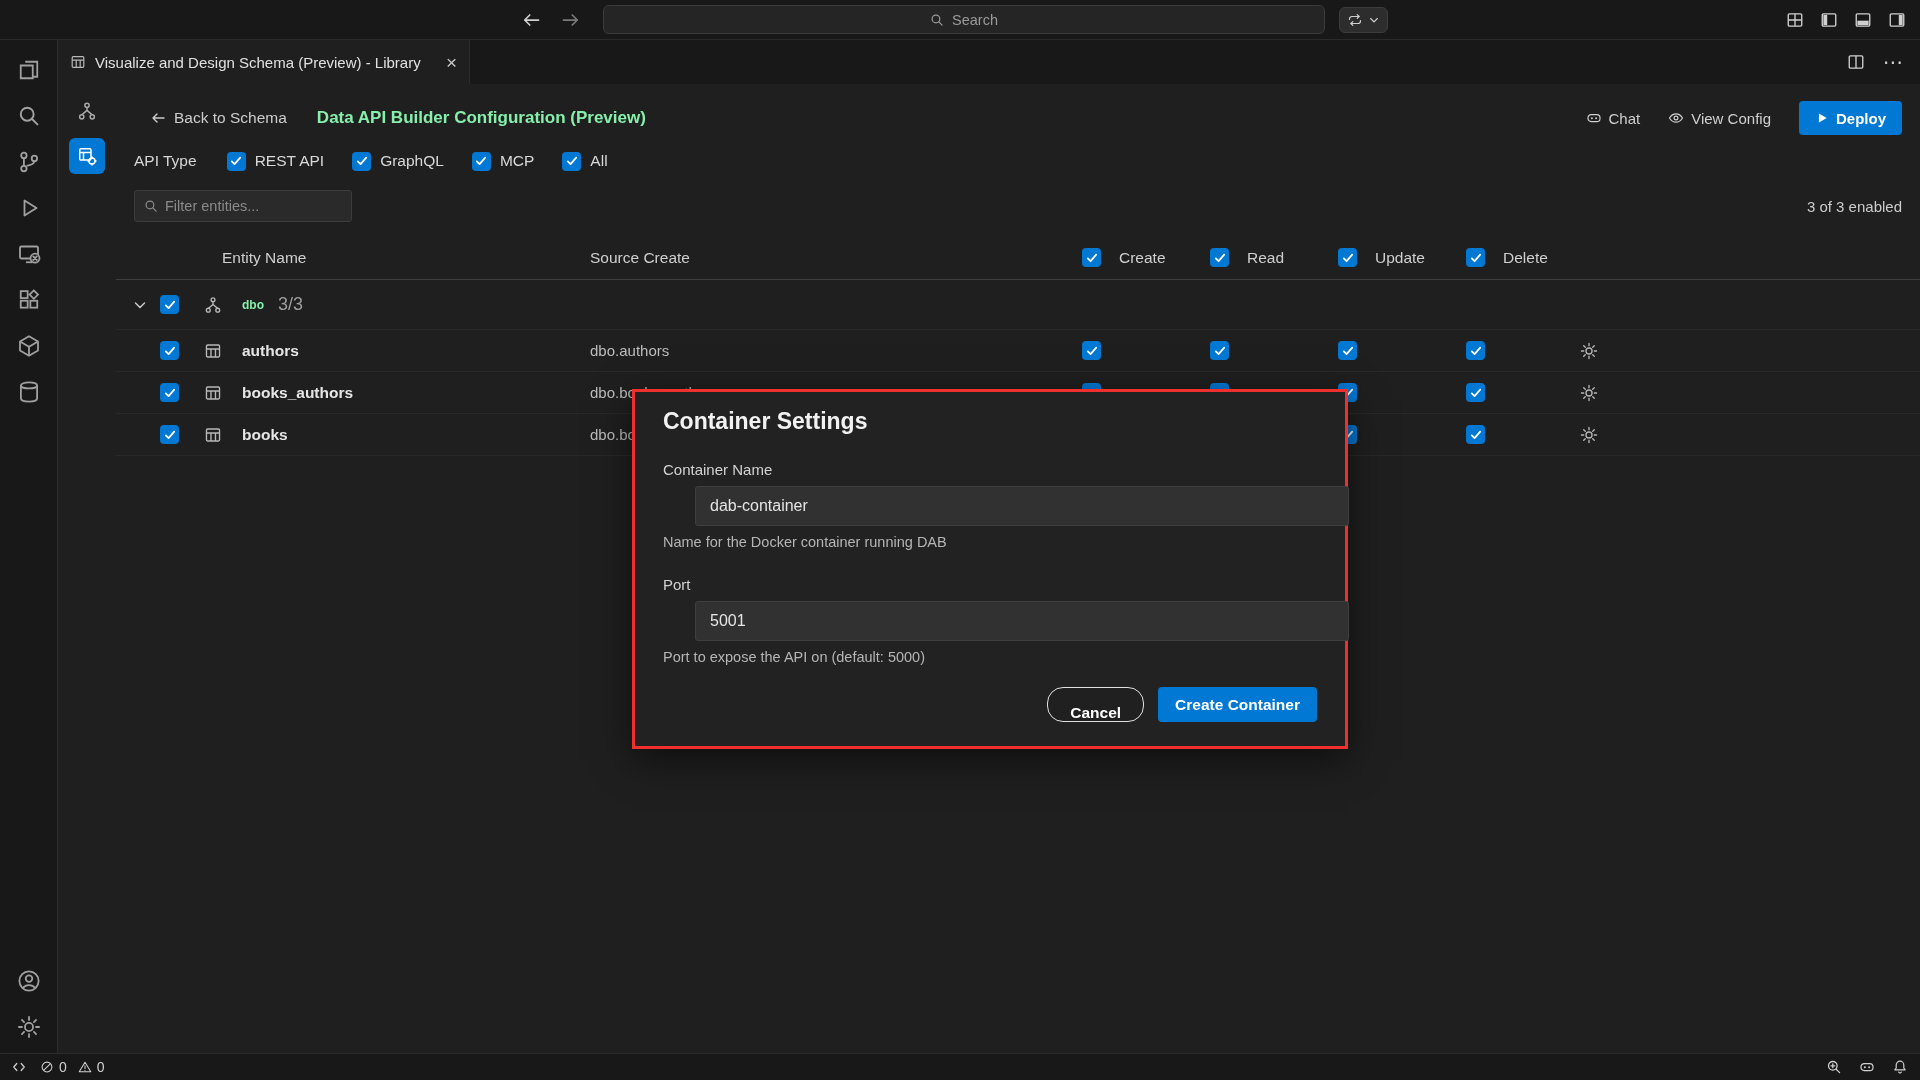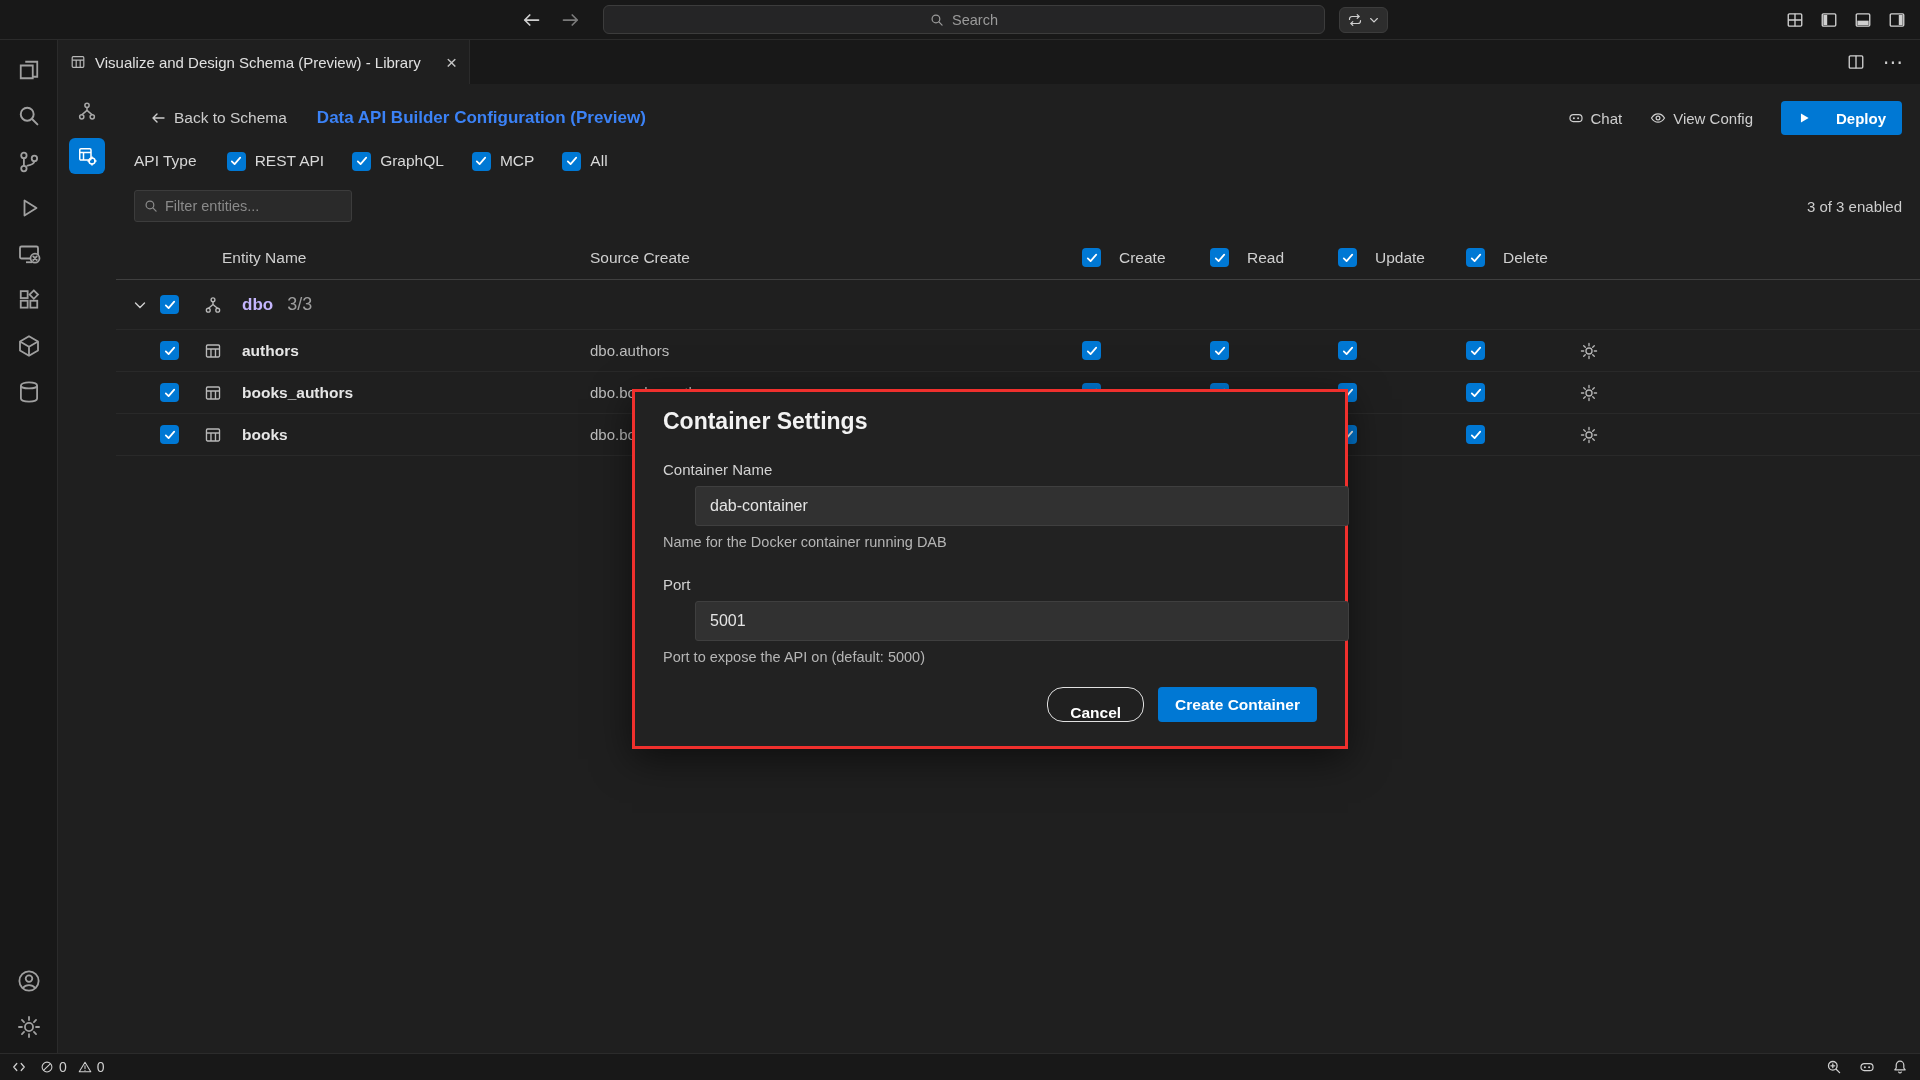--- a/index.html
+++ b/index.html
@@ -67,25 +67,25 @@
 
   
   .tool-rail{ width:58px; flex:none; display:flex; flex-direction:column; align-items:center; gap:12px; padding-top:12px;}
   .rail-item{ width:30px; height:30px; display:flex; align-items:center; justify-content:center; color:#a8a8a8; cursor:pointer;}
   .rail-item.active{ width:36px; height:36px; background:var(--accent,#0078d4); border-radius:6px; color:#ffffff;}
 
   
   .main{ flex:1; display:flex; flex-direction:column; padding:0 18px; min-width:0;}
   .page-header{ display:flex; align-items:center; margin-top:14px; height:40px; }
   .back-link{ display:flex; align-items:center; gap:8px; color:#cccccc; font-size:15.5px; cursor:pointer; margin-left:16px;}
-  .page-title{ font-weight:bold; font-size:17px; color:#3b82f6; margin-left:30px;}
+  .page-title{ font-weight:bold; font-size:17px; color:#86efac; margin-left:30px;}
   .header-actions{ margin-left:auto; display:flex; align-items:center; gap:28px;}
   .hdr-link{ display:flex; align-items:center; gap:7px; color:#cfcfcf; font-size:15px; cursor:pointer;}
   .deploy-btn{
-    display:flex; align-items:center; gap:25px; background:var(--accent,#0078d4); color:#fff;
+    display:flex; align-items:center; gap:7px; background:var(--accent,#0078d4); color:#fff;
     border:none; border-radius:4px; height:34px; padding:0 16px; font-size:15px; font-weight:bold;
     font-family:inherit; cursor:pointer;
   }
 
   .api-row{ display:flex; align-items:center; margin-top:8px; height:30px; gap:28px;}
   .api-label{ color:#d6d6d6; font-size:15.5px; margin-right:2px;}
   .chk-group{ display:flex; align-items:center; gap:9px; cursor:pointer;}
   .chk-group span.lbl{ color:#d9d9d9; font-size:15.5px;}
 
   .checkbox{
@@ -114,21 +114,21 @@
     align-items:center; height:42px; border-bottom:1px solid #292929;
   }
   .trow.thead{ height:44px; border-bottom:1px solid #3f3f3f; color:#cfcfcf; font-size:15.5px;}
   .trow.tgroup{ height:50px; }
   .h-entity{ grid-column:3/5; padding-left:18px;}
   .perm-head{ display:flex; align-items:center; gap:18px;}
   .cell-center{ display:flex; align-items:center; }
   .chev{ width:16px; height:16px; color:#cfcfcf; margin-left:16px; cursor:pointer;}
   .row-icon{ color:#b8b8b8; }
   .group-name-wrap{ grid-column:4/6; display:flex; align-items:center; gap:14px;}
-  .group-name{ font-weight:bold; font-size:17px; color:#c4b5fd;}
+  .group-name{ font-weight:bold; font-size:12px; color:#86efac;}
   .group-count{ color:#9d9d9d; font-size:18px;}
   .entity-name{ font-weight:bold; font-size:15.5px; color:#e6e6e6;}
   .entity-source{ color:#bdbdbd; font-size:15px;}
   .gear-btn{ width:18px; height:18px; color:#b5b5b5; cursor:pointer;}
 
   
   .modal{
     position:absolute; left:632px; top:389px; width:716px; z-index:20;
     background:#222222; border:3px solid var(--modal-highlight,#f0302d);
     box-shadow:0 10px 36px rgba(0,0,0,.55);

